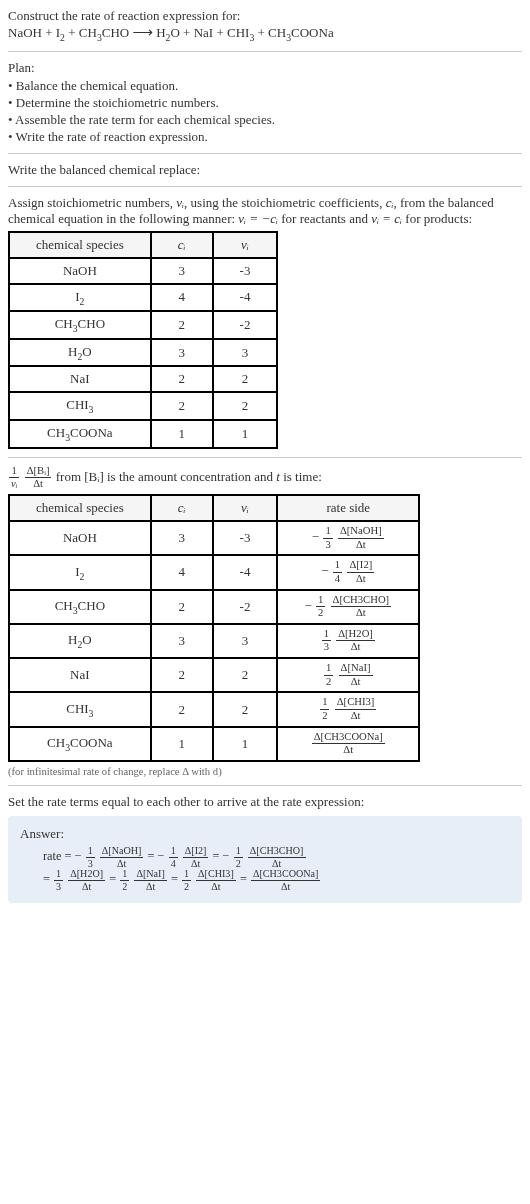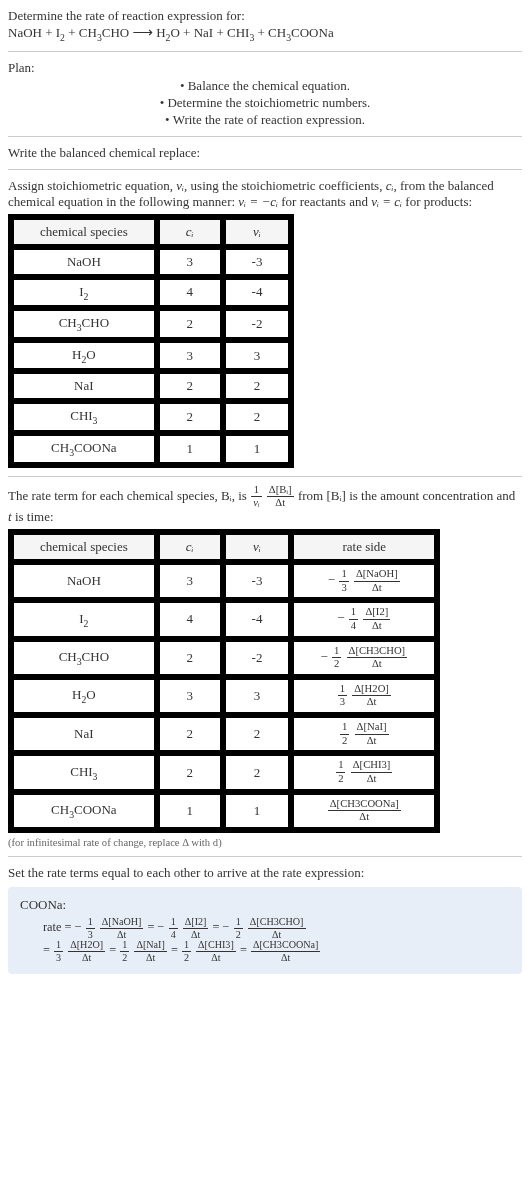--- a/index.html
+++ b/index.html
@@ -32,28 +32,27 @@
 .bullet-list {
   margin: 2px 0;
   padding: 0;
   list-style: none;
 }
 .bullet-list li::before {
   content: "• ";
 }
 .bullet-list li {
   margin: 1px 0;
-  text-align: center;
 }
 table.data {
   border-collapse: collapse;
   margin: 4px 0;
 }
 table.data th, table.data td {
-  border: 6px solid #000000;
+  border: 2px solid #000000;
   padding: 4px 26px;
   text-align: center;
   font-weight: normal;
 }
 table.data th {
   background: #f5f5f5;
 }
 table.data td.species {
   text-align: center;
 }
@@ -97,44 +96,45 @@
   margin-top: 2px;
 }
 .italic {
   font-style: italic;
 }
 </style>
 </head>
 <body>
 
 <div class="section">
-  <div>Determine the rate of reaction expression for:</div>
+  <div>Construct the rate of reaction expression for:</div>
   <div class="eq">
     NaOH + I<sub>2</sub> + CH<sub>3</sub>CHO <span class="arrow">⟶</span> H<sub>2</sub>O + NaI + CHI<sub>3</sub> + CH<sub>3</sub>COONa
   </div>
 </div>
 <hr>
 
 <div class="section">
   <div>Plan:</div>
   <ul class="bullet-list">
     <li>Balance the chemical equation.</li>
     <li>Determine the stoichiometric numbers.</li>
+    <li>Assemble the rate term for each chemical species.</li>
     <li>Write the rate of reaction expression.</li>
   </ul>
 </div>
 <hr>
 
 <div class="section">
   <div>Write the balanced chemical replace:</div>
 </div>
 <hr>
 
 <div class="section">
-  <span>Assign stoichiometric equation, </span><span class="italic">νᵢ</span><span>, using the stoichiometric coefficients, </span><span class="italic">cᵢ</span><span>, from the balanced chemical equation in the following manner: </span><span class="italic">νᵢ = −cᵢ</span><span> for reactants and </span><span class="italic">νᵢ = cᵢ</span><span> for products:</span>
+  <span>Assign stoichiometric numbers, </span><span class="italic">νᵢ</span><span>, using the stoichiometric coefficients, </span><span class="italic">cᵢ</span><span>, from the balanced chemical equation in the following manner: </span><span class="italic">νᵢ = −cᵢ</span><span> for reactants and </span><span class="italic">νᵢ = cᵢ</span><span> for products:</span>
 </div>
 
 <table class="data">
   <tbody>
       <tr>
     <th>chemical species</th>
     <th><span class="italic">cᵢ</span></th>
     <th><span class="italic">νᵢ</span></th>
   </tr>
   </tbody>
@@ -172,21 +172,20 @@
       <tr>
         <td class="species">CH<sub>3</sub>COONa</td>
         <td>1</td>
         <td>1</td>
       </tr>
     </tbody>
 </table>
 <hr>
 
 <div class="section">
-  <span>The rate term for each chemical species, Bᵢ, is </span>
   <span class="frac">
     <span class="num">1</span>
     <span class="den italic">νᵢ</span>
   </span>
   <span class="frac">
     <span class="num">Δ[Bᵢ]</span>
     <span class="den">Δt</span>
   </span>
   <span> from [Bᵢ] is the amount concentration and </span><span class="italic">t</span><span> is time:</span>
 </div>
@@ -245,15 +244,15 @@
       </tr>
     </tbody>
 </table>
 
 <div class="smallnote">(for infinitesimal rate of change, replace Δ with d)</div>
 <hr>
 
 <div class="section">Set the rate terms equal to each other to arrive at the rate expression:</div>
 
 <div class="answer-box">
-  <div class="label">COONa:</div>
+  <div class="label">Answer:</div>
   <div class="rate-line" id="rate-expr">rate = − <span class="frac"><span class="num">1</span><span class="den">3</span></span> <span class="frac"><span class="num">Δ[NaOH]</span><span class="den">Δt</span></span> = − <span class="frac"><span class="num">1</span><span class="den">4</span></span> <span class="frac"><span class="num">Δ[I2]</span><span class="den">Δt</span></span> = − <span class="frac"><span class="num">1</span><span class="den">2</span></span> <span class="frac"><span class="num">Δ[CH3CHO]</span><span class="den">Δt</span></span><br>= <span class="frac"><span class="num">1</span><span class="den">3</span></span> <span class="frac"><span class="num">Δ[H2O]</span><span class="den">Δt</span></span> = <span class="frac"><span class="num">1</span><span class="den">2</span></span> <span class="frac"><span class="num">Δ[NaI]</span><span class="den">Δt</span></span> = <span class="frac"><span class="num">1</span><span class="den">2</span></span> <span class="frac"><span class="num">Δ[CHI3]</span><span class="den">Δt</span></span> = <span class="frac"><span class="num">Δ[CH3COONa]</span><span class="den">Δt</span></span></div>
 </div>
 
 </body></html>

